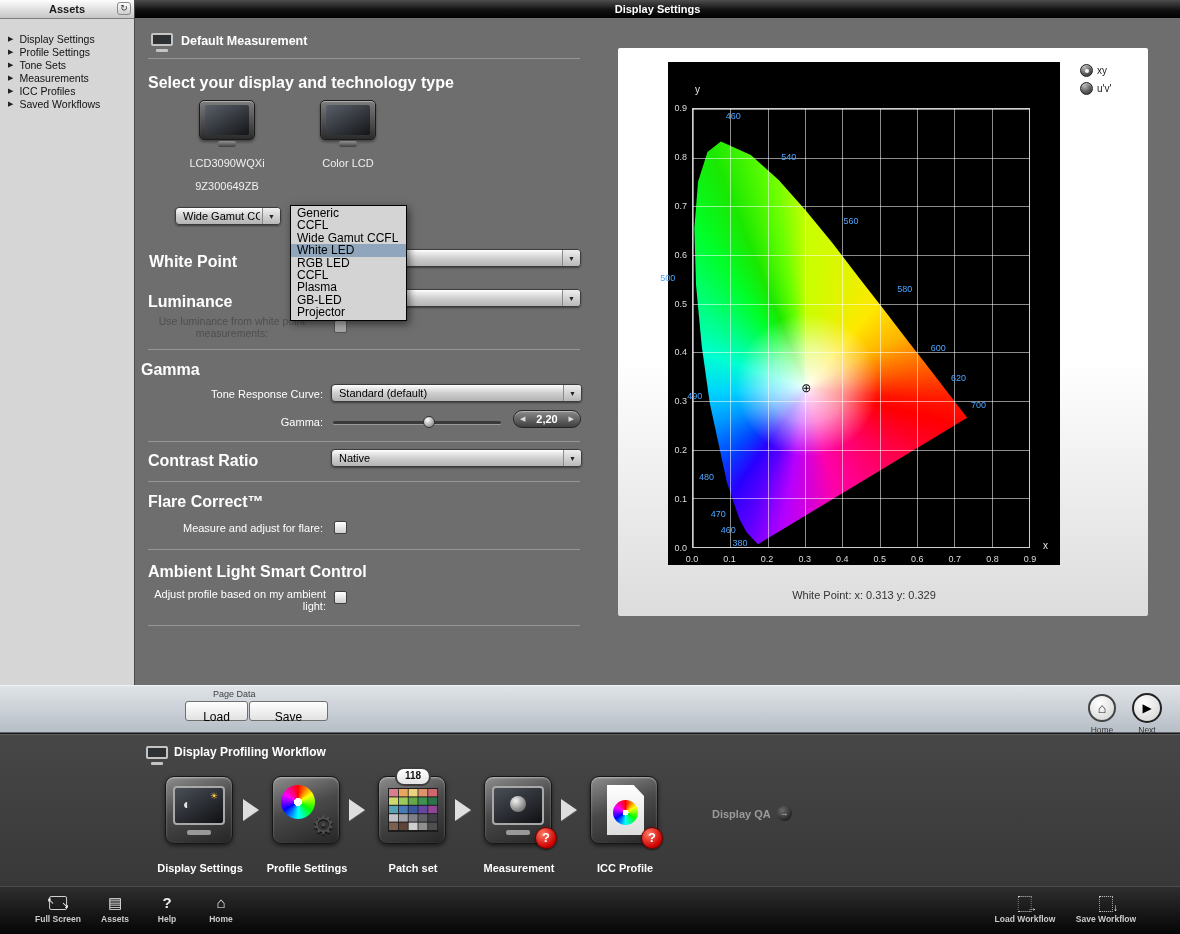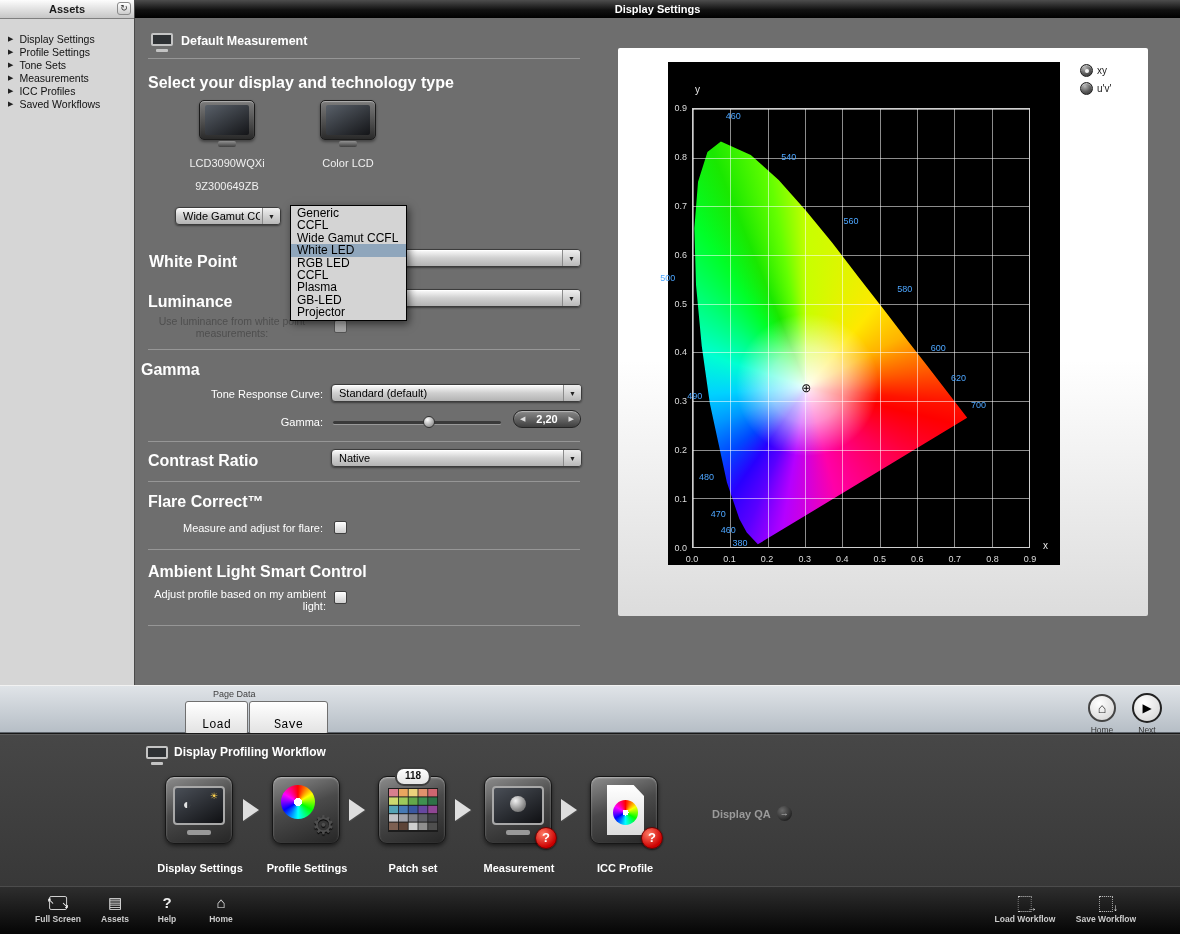--- a/index.html
+++ b/index.html
@@ -116,21 +116,21 @@
   .wls{position:absolute;inset:0;}
   .wl{position:absolute;transform:translate(-50%,-50%);color:#4da6ff;font-size:9px;white-space:nowrap;}
   .wp-marker{position:absolute;transform:translate(-50%,-50%);color:#000;font-size:12px;text-shadow:0 0 2px #fff;}
   .chart-caption{position:absolute;left:50px;width:392px;text-align:center;color:#333;font-size:11px;}
   .cap1{top:521px;}
   .cap2{top:541px;}
 
   
   .pagedata-bar{position:absolute;left:0;top:685px;width:1180px;height:48px;background:linear-gradient(#e0e4e8,#b6bec6);border-top:1px solid #f2f2f2;border-bottom:1px solid #5e646b;box-sizing:border-box;}
   .pd-label{position:absolute;left:213px;top:3px;font-size:9px;color:#3f3f3f;}
-  .pd-btn{position:absolute;top:15px;height:20px;background:linear-gradient(#fff,#e2e2e2);border:1px solid #6f6f6f;border-radius:3px;font-size:12px;color:#000;font-family:Liberation Mono, monospace;padding:16px;}
+  .pd-btn{position:absolute;top:15px;height:20px;background:linear-gradient(#fff,#e2e2e2);border:1px solid #6f6f6f;border-radius:3px;font-size:12px;color:#000;font-family:Liberation Sans, sans-serif;padding:8px;}
   .btn-load{left:185px;width:63px;}
   .btn-save{left:249px;width:79px;}
   .round-btn{position:absolute;border-radius:50%;background:radial-gradient(circle at 38% 30%,#fff,#dcdcdc 75%);display:flex;align-items:center;justify-content:center;box-sizing:border-box;}
   .btn-home{left:1088px;top:8px;width:28px;height:28px;border:2px solid #444;font-size:14px;color:#222;}
   .btn-next{left:1132px;top:7px;width:30px;height:30px;border:2px solid #222;font-size:12px;color:#000;}
   .rb-label{position:absolute;top:39px;font-size:8.5px;color:#333;transform:translateX(-50%);}
   .lbl-home{left:1102px;}
   .lbl-next{left:1147px;}
 
   
@@ -362,20 +362,21 @@
             <span class="xtick" style="left:22.22222222222222%">0.2</span>
             <span class="xtick" style="left:33.333333333333336%">0.3</span>
             <span class="xtick" style="left:44.44444444444444%">0.4</span>
             <span class="xtick" style="left:55.55555555555556%">0.5</span>
             <span class="xtick" style="left:66.66666666666667%">0.6</span>
             <span class="xtick" style="left:77.77777777777777%">0.7</span>
             <span class="xtick" style="left:88.88888888888889%">0.8</span>
             <span class="xtick" style="left:100%">0.9</span>
           </div>
       </div>
+      <div class="chart-caption cap2">White Point: x: 0.313  y: 0.329</div>
     </section>
   </main>
 
   <div class="pagedata-bar">
     <div class="pd-label">Page Data</div>
     <button class="pd-btn btn-load">Load</button>
     <button class="pd-btn btn-save">Save</button>
     <div class="round-btn btn-home">
         <span>⌂</span>
       </div>

